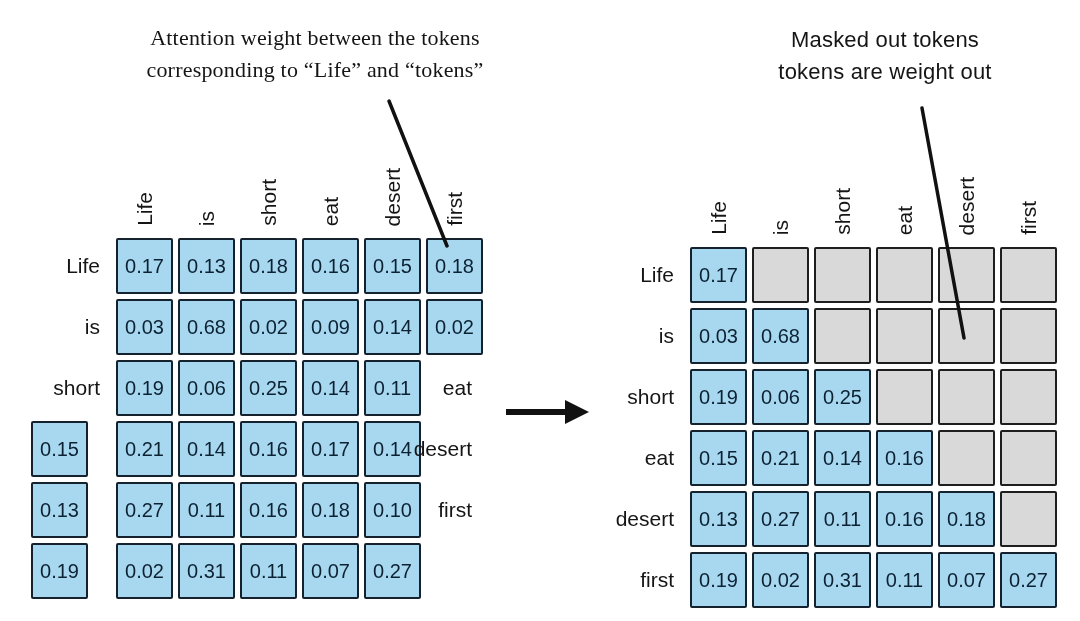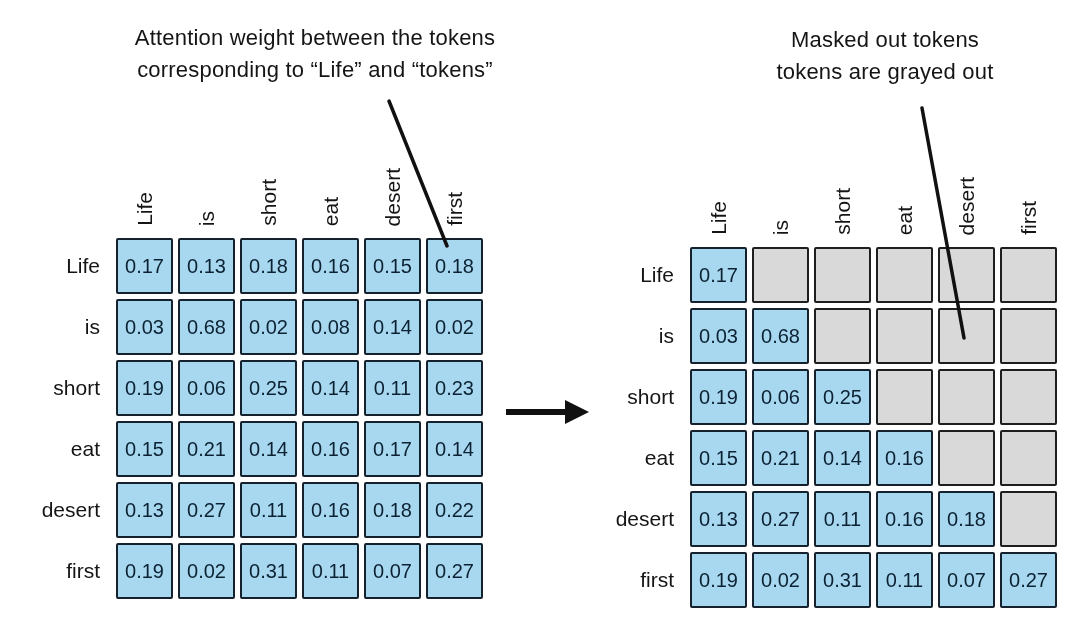--- a/index.html
+++ b/index.html
@@ -12,21 +12,21 @@
     overflow: hidden;
   }
   .annotation {
     position: absolute;
     text-align: center;
     font-size: 22px;
     line-height: 1.45;
     color: #151515;
     letter-spacing: 0.2px;
   }
-  #ann-left  { left: 75px;  top: 22px; width: 480px; }
+  #ann-left  { left: 75px;  top: 22px; width: 480px; font-family: Liberation Serif, serif; }
   #ann-right { left: 730px; top: 24px; width: 310px; }
   .overlay {
     position: absolute;
     left: 0; top: 0;
     width: 1080px; height: 621px;
     pointer-events: none;
   }
   .matrix {
     position: absolute;
     display: grid;
@@ -83,21 +83,21 @@
 
 <div class="canvas">
 
   <div class="annotation" id="ann-left">
     <div>Attention weight between the tokens</div>
     <div>corresponding to “Life” and “tokens”</div>
   </div>
 
   <div class="annotation" id="ann-right">
     <div>Masked out tokens</div>
-    <div>tokens are grayed out</div>
+    <div>tokens are weight out</div>
   </div>
 
   <div class="matrix" id="matrix-left">
       <div></div>
       <div class="colhead">
         <span>Life</span>
       </div>
       <div class="colhead">
         <span>is</span>
       </div>
@@ -117,44 +117,43 @@
       <div class="cell">0.17</div>
       <div class="cell">0.13</div>
       <div class="cell">0.18</div>
       <div class="cell">0.16</div>
       <div class="cell">0.15</div>
       <div class="cell">0.18</div>
       <div class="rowlabel">is</div>
       <div class="cell">0.03</div>
       <div class="cell">0.68</div>
       <div class="cell">0.02</div>
-      <div class="cell">0.08</div>
+      <div class="cell">0.09</div>
       <div class="cell">0.14</div>
       <div class="cell">0.02</div>
       <div class="rowlabel">short</div>
       <div class="cell">0.19</div>
       <div class="cell">0.06</div>
       <div class="cell">0.25</div>
       <div class="cell">0.14</div>
       <div class="cell">0.11</div>
-      <div class="cell">0.23</div>
       <div class="rowlabel">eat</div>
       <div class="cell">0.15</div>
       <div class="cell">0.21</div>
       <div class="cell">0.14</div>
       <div class="cell">0.16</div>
       <div class="cell">0.17</div>
       <div class="cell">0.14</div>
       <div class="rowlabel">desert</div>
       <div class="cell">0.13</div>
       <div class="cell">0.27</div>
       <div class="cell">0.11</div>
       <div class="cell">0.16</div>
       <div class="cell">0.18</div>
-      <div class="cell">0.22</div>
+      <div class="cell">0.10</div>
       <div class="rowlabel">first</div>
       <div class="cell">0.19</div>
       <div class="cell">0.02</div>
       <div class="cell">0.31</div>
       <div class="cell">0.11</div>
       <div class="cell">0.07</div>
       <div class="cell">0.27</div>
     </div>
   <div class="matrix" id="matrix-right">
       <div></div>

